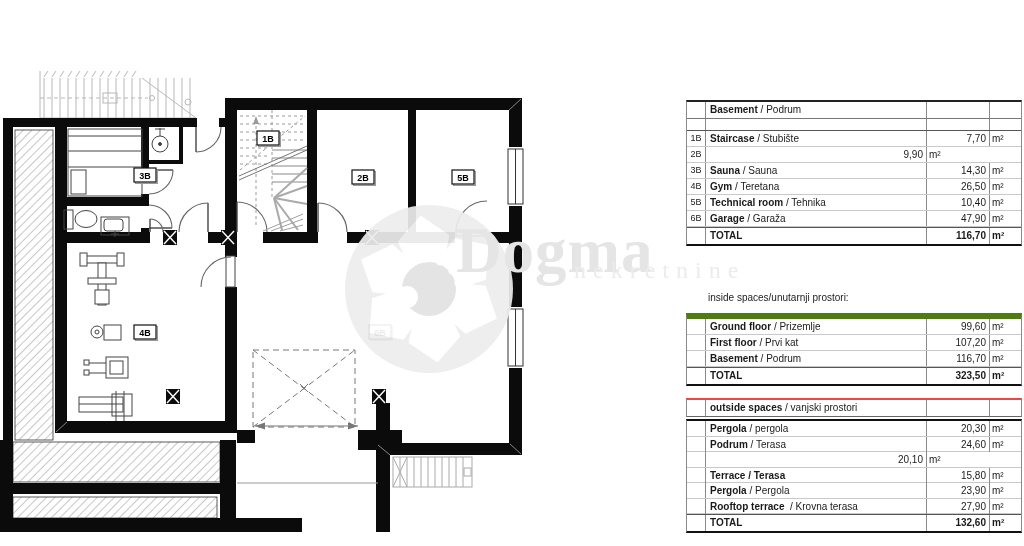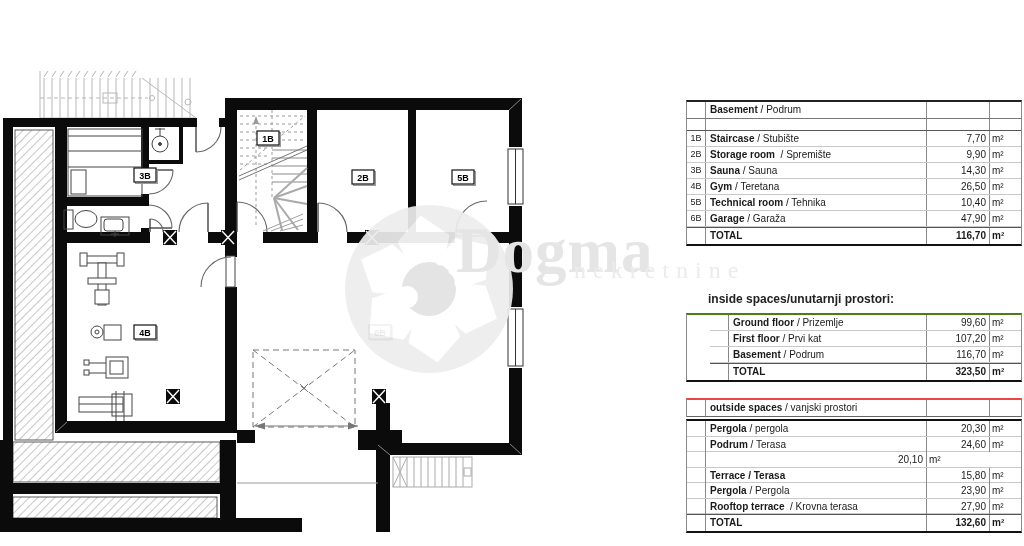--- a/index.html
+++ b/index.html
@@ -3,36 +3,36 @@
 <meta charset="utf-8">
 <style>
   html,body{margin:0;padding:0;}
   body{width:1024px;height:546px;background:#ffffff;position:relative;overflow:hidden;
        font-family:"Liberation Sans",sans-serif;color:#1a1a1a;}
   #plan{position:absolute;left:0;top:0;}
   
   .tbl{position:absolute;left:686px;width:336px;background:#fff;
        border-left:1px solid #8a8a8a;border-right:1px solid #8a8a8a;box-sizing:border-box;}
   #t1{top:100px;border-top:2px solid #222;border-bottom:2px solid #111;}
-  #t2{top:313px;border-top:2px solid #4d7c0f;border-bottom:2px solid #111;padding-left:23px;}
+  #t2{top:313px;border-top:6px solid #4d7c0f;border-bottom:2px solid #111;}
   #t3h{top:398px;border-top:2px solid #ef4444;border-bottom:1px solid #666;}
   #t3{top:419px;border-top:2px solid #111;border-bottom:2px solid #111;}
   .tr{display:grid;grid-template-columns:19px 1fr 63px 31px;height:15px;line-height:15px;
       font-size:10px;border-bottom:1px solid #c9c9c9;}
   .tr:last-child{border-bottom:0;}
   .tr.hd{height:16px;line-height:16px;border-bottom:1px solid #777;}
   .tr.gap{height:11px;border-bottom:1px solid #555;}
   .tr.gap3{height:14.5px;}
   .tr.tt{height:16px;line-height:16px;font-weight:bold;border-top:1px solid #555;}
   .cd{border-right:1px solid #8a8a8a;text-align:center;font-size:9px;overflow:hidden;}
   .nm{padding-left:4px;border-right:1px solid #8a8a8a;white-space:pre;overflow:hidden;}
   .nm b{font-weight:bold;text-align:center;}
   .vl{text-align:right;padding-right:3px;border-right:1px solid #8a8a8a;}
   .un{padding-left:2px;}
-  #inside-title{position:absolute;left:708px;top:292px;font-size:12px;font-weight:bold;color:#222;}
+  #inside-title{position:absolute;left:708px;top:292px;font-size:10px;font-weight:normal;color:#222;}
 </style>
 </head>
 <body>
 
 <svg id="plan" width="1024" height="546" viewBox="0 0 1024 546">
   <defs>
     <pattern id="hatch" width="6" height="6" patternUnits="userSpaceOnUse" patternTransform="rotate(45)">
       <line x1="0" y1="0" x2="0" y2="6" stroke="#8f8f8f" stroke-width="1"></line>
     </pattern>
   </defs>
@@ -394,21 +394,20 @@
       <span class="un"></span>
   </div>
   <div class="tr">
     <span class="cd">1B</span>
     <span class="nm"><b>Staircase</b><span> / Stubište</span></span>
     <span class="vl">7,70</span>
     <span class="un">m²</span>
   </div>
   <div class="tr">
     <span class="cd">2B</span>
-    <span class="nm"><b>Storage room</b><span>  / Spremište</span></span>
     <span class="vl">9,90</span>
     <span class="un">m²</span>
   </div>
   <div class="tr">
     <span class="cd">3B</span>
     <span class="nm"><b>Sauna</b><span> / Sauna</span></span>
     <span class="vl">14,30</span>
     <span class="un">m²</span>
   </div>
   <div class="tr">

